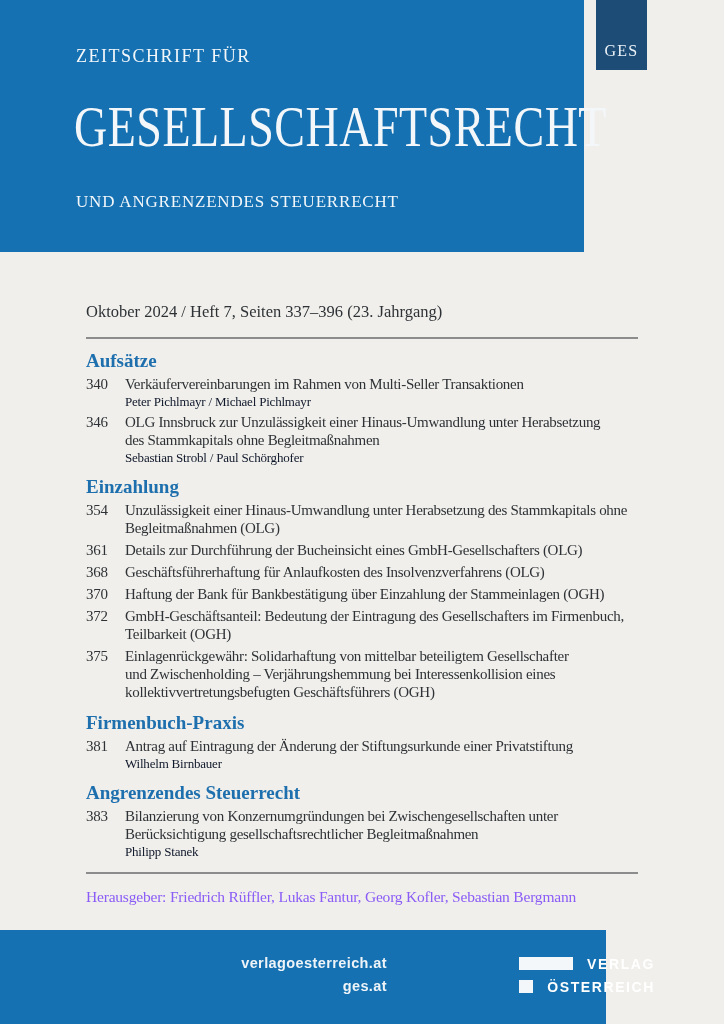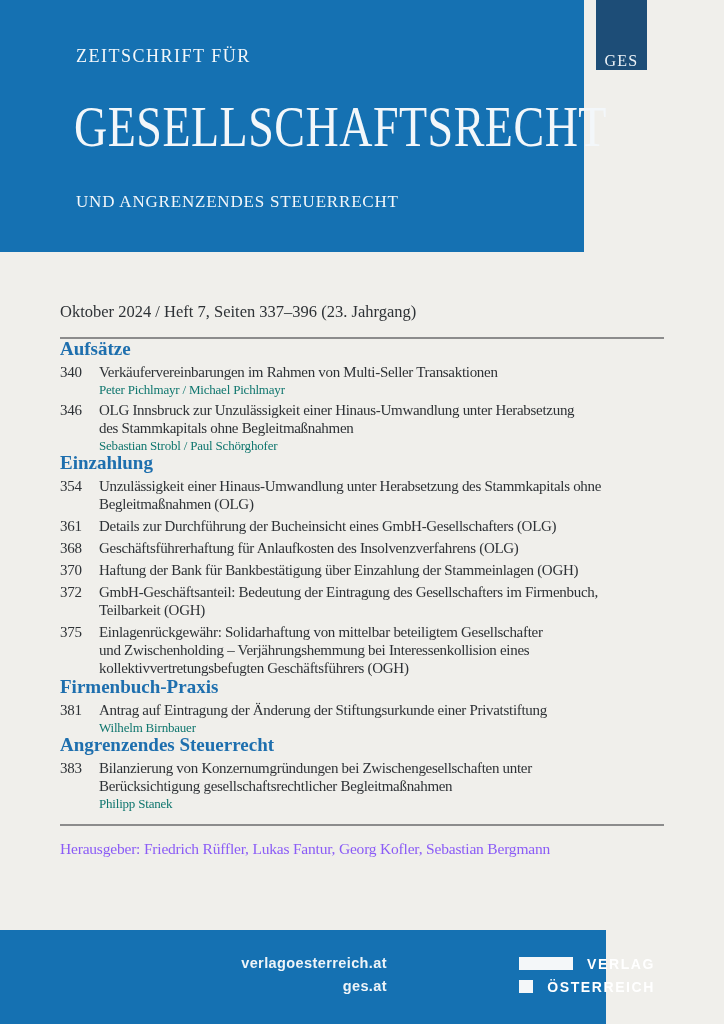--- a/index.html
+++ b/index.html
@@ -26,49 +26,49 @@
     transform:scaleY(1.22);transform-origin:left top;white-space:nowrap;
   }
   .subtitle{
     position:absolute;left:76px;top:192px;
     font-size:17px;letter-spacing:0.8px;white-space:nowrap;
   }
   .badge{
     position:absolute;left:596px;top:0;width:51px;height:70px;
     background:#1d4d77;
     display:flex;align-items:flex-end;justify-content:center;
-    box-sizing:border-box;padding-bottom:0;
+    box-sizing:border-box;padding-bottom:10px;
     font-size:16px;letter-spacing:1.2px;color:#eef3f8;
   }
 
   
   .content{
     position:absolute;top:252px;left:0;width:724px;
-    box-sizing:border-box;padding:0 60px;
+    box-sizing:border-box;padding:0 86px;
   }
   .issue-line{margin-top:50px;font-size:16.5px;color:#2e3236;}
   .rule{
     border:none;border-top:2px solid #8c8c8c;
     margin:15px 0 0 0;height:0;
   }
   .rule-bottom{margin-top:13px;}
   .sec-h{
-    margin-bottom:2px;
+    margin-top:12px;margin-bottom:2px;
     font-size:19px;font-weight:bold;color:#1e6fae;line-height:20px;
   }
   .entry{display:flex;margin-top:4px;}
   .pg{flex:0 0 39px;font-size:15px;letter-spacing:-0.3px;line-height:18px;}
   .tx{flex:1;min-width:0;}
   .t{
     display:block;font-size:15px;letter-spacing:-0.3px;line-height:18px;
     white-space:pre-line;color:#2e3236;
   }
   .a{
     display:block;font-size:13px;line-height:15px;margin-top:1px;
-    color:#0f766e;letter-spacing:-0.2px;
+    color:#0f172a;letter-spacing:-0.2px;
   }
   .editors{
     margin-top:14px;font-size:15.5px;letter-spacing:-0.2px;color:#8b5cf6;
   }
 
   
   .footer{
     position:absolute;left:0;bottom:0;width:606px;height:94px;
     background:#1571b2;color:#eef4f8;
     font-family:"Liberation Sans", sans-serif;

